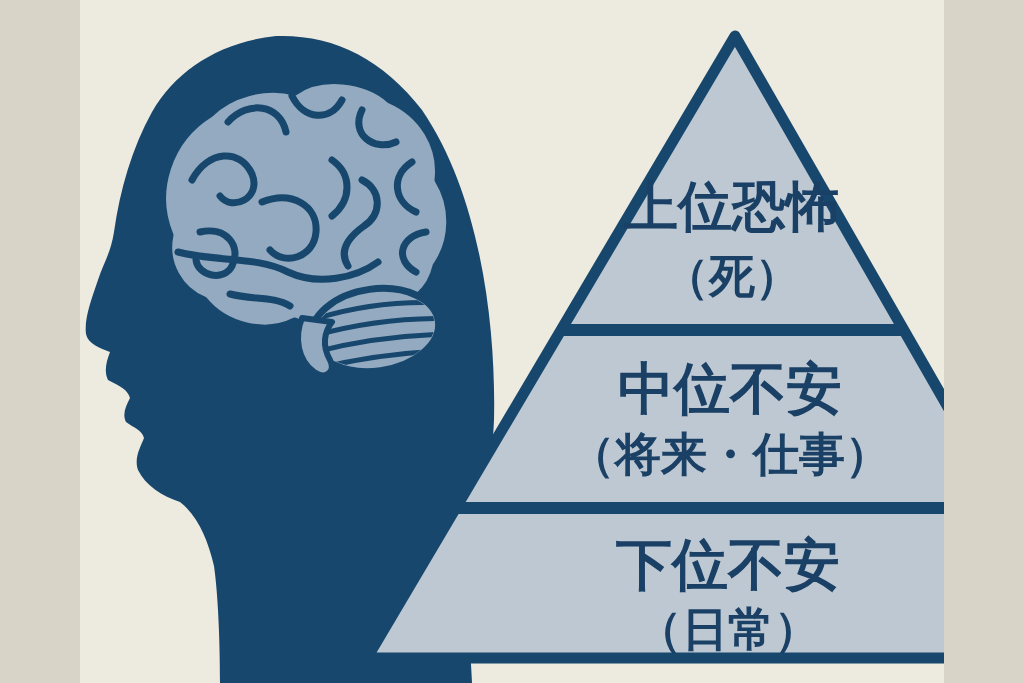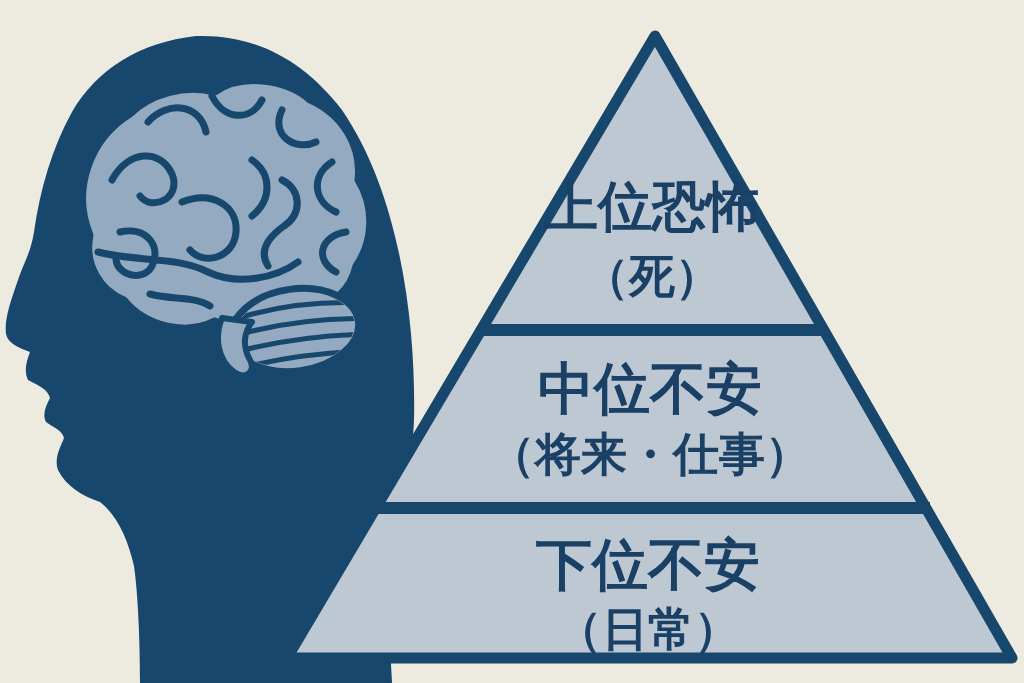--- a/index.html
+++ b/index.html
@@ -3,21 +3,21 @@
 <meta charset="utf-8">
 <style>
   html, body {
     margin: 0;
     padding: 0;
     background: #d8d5c8;
     font-family: "DejaVu Sans", "Liberation Sans", sans-serif;
   }
   .canvas {
     position: relative;
-    width: 1024px;
+    width: 864px;
     height: 683px;
     margin: 0 auto;
     overflow: hidden;
     background: #5eead4;
   }
   svg { display: block; }
   text {
     font-family: "DejaVu Sans", "Liberation Sans", sans-serif;
     font-weight: bold;
   }

